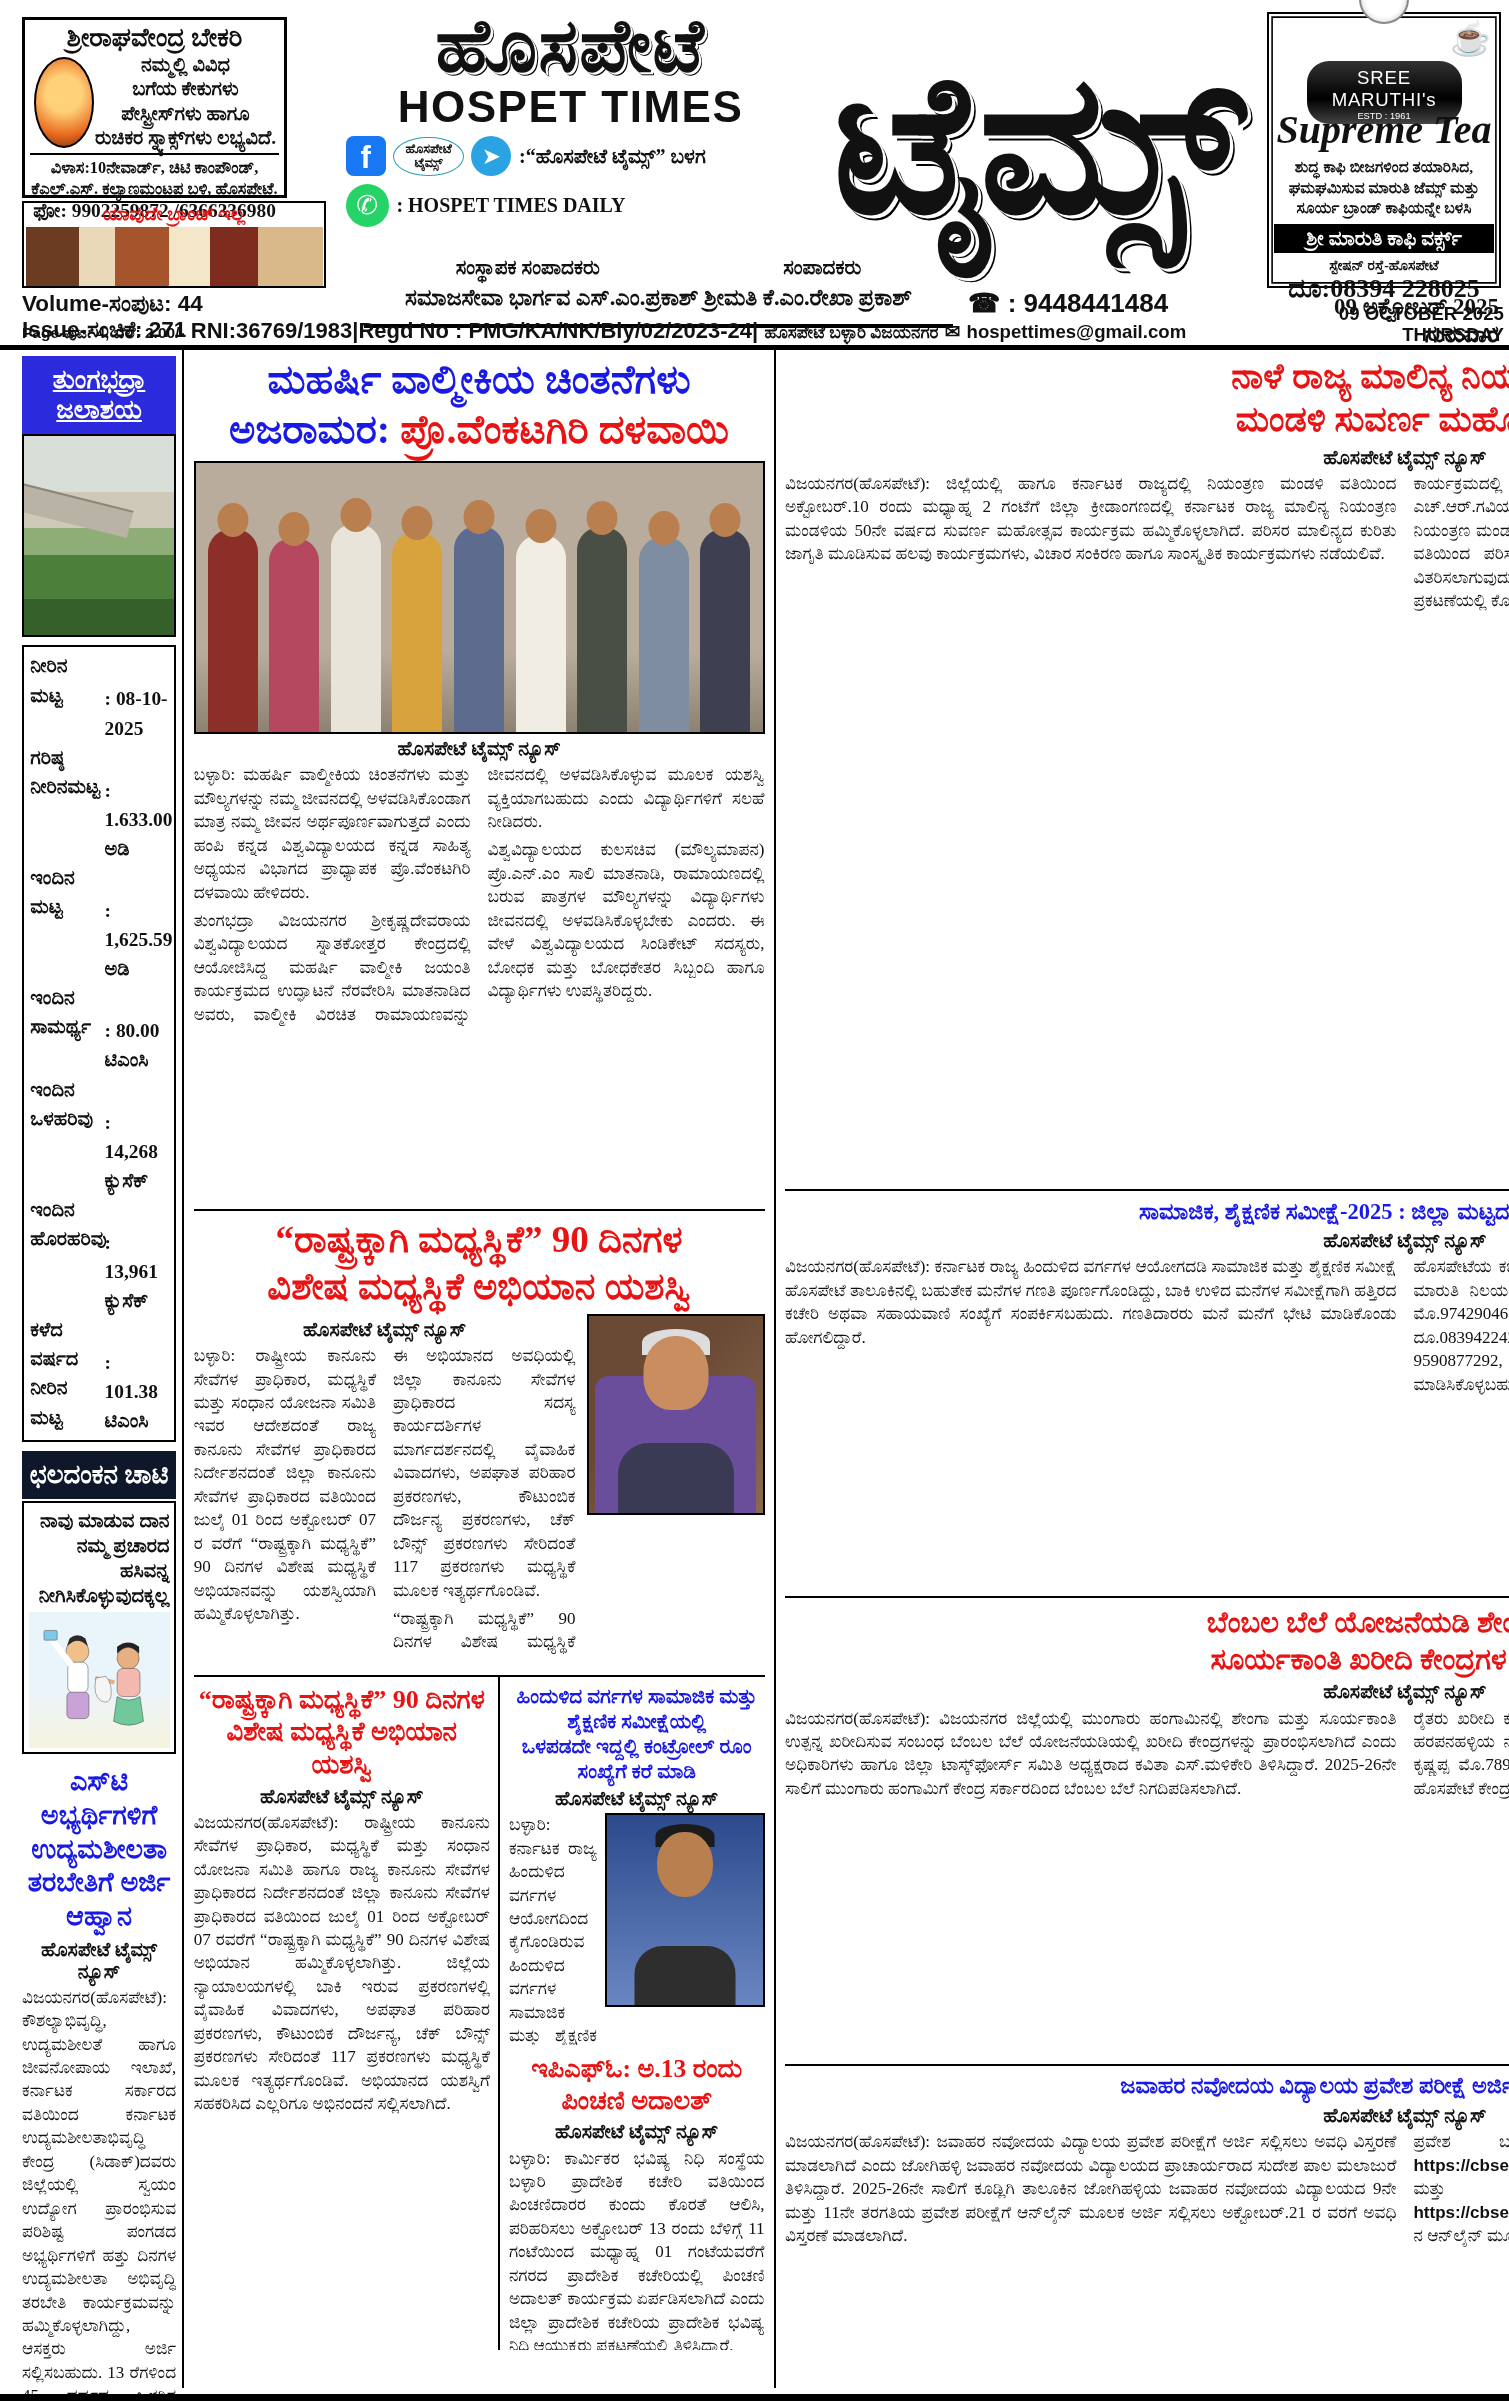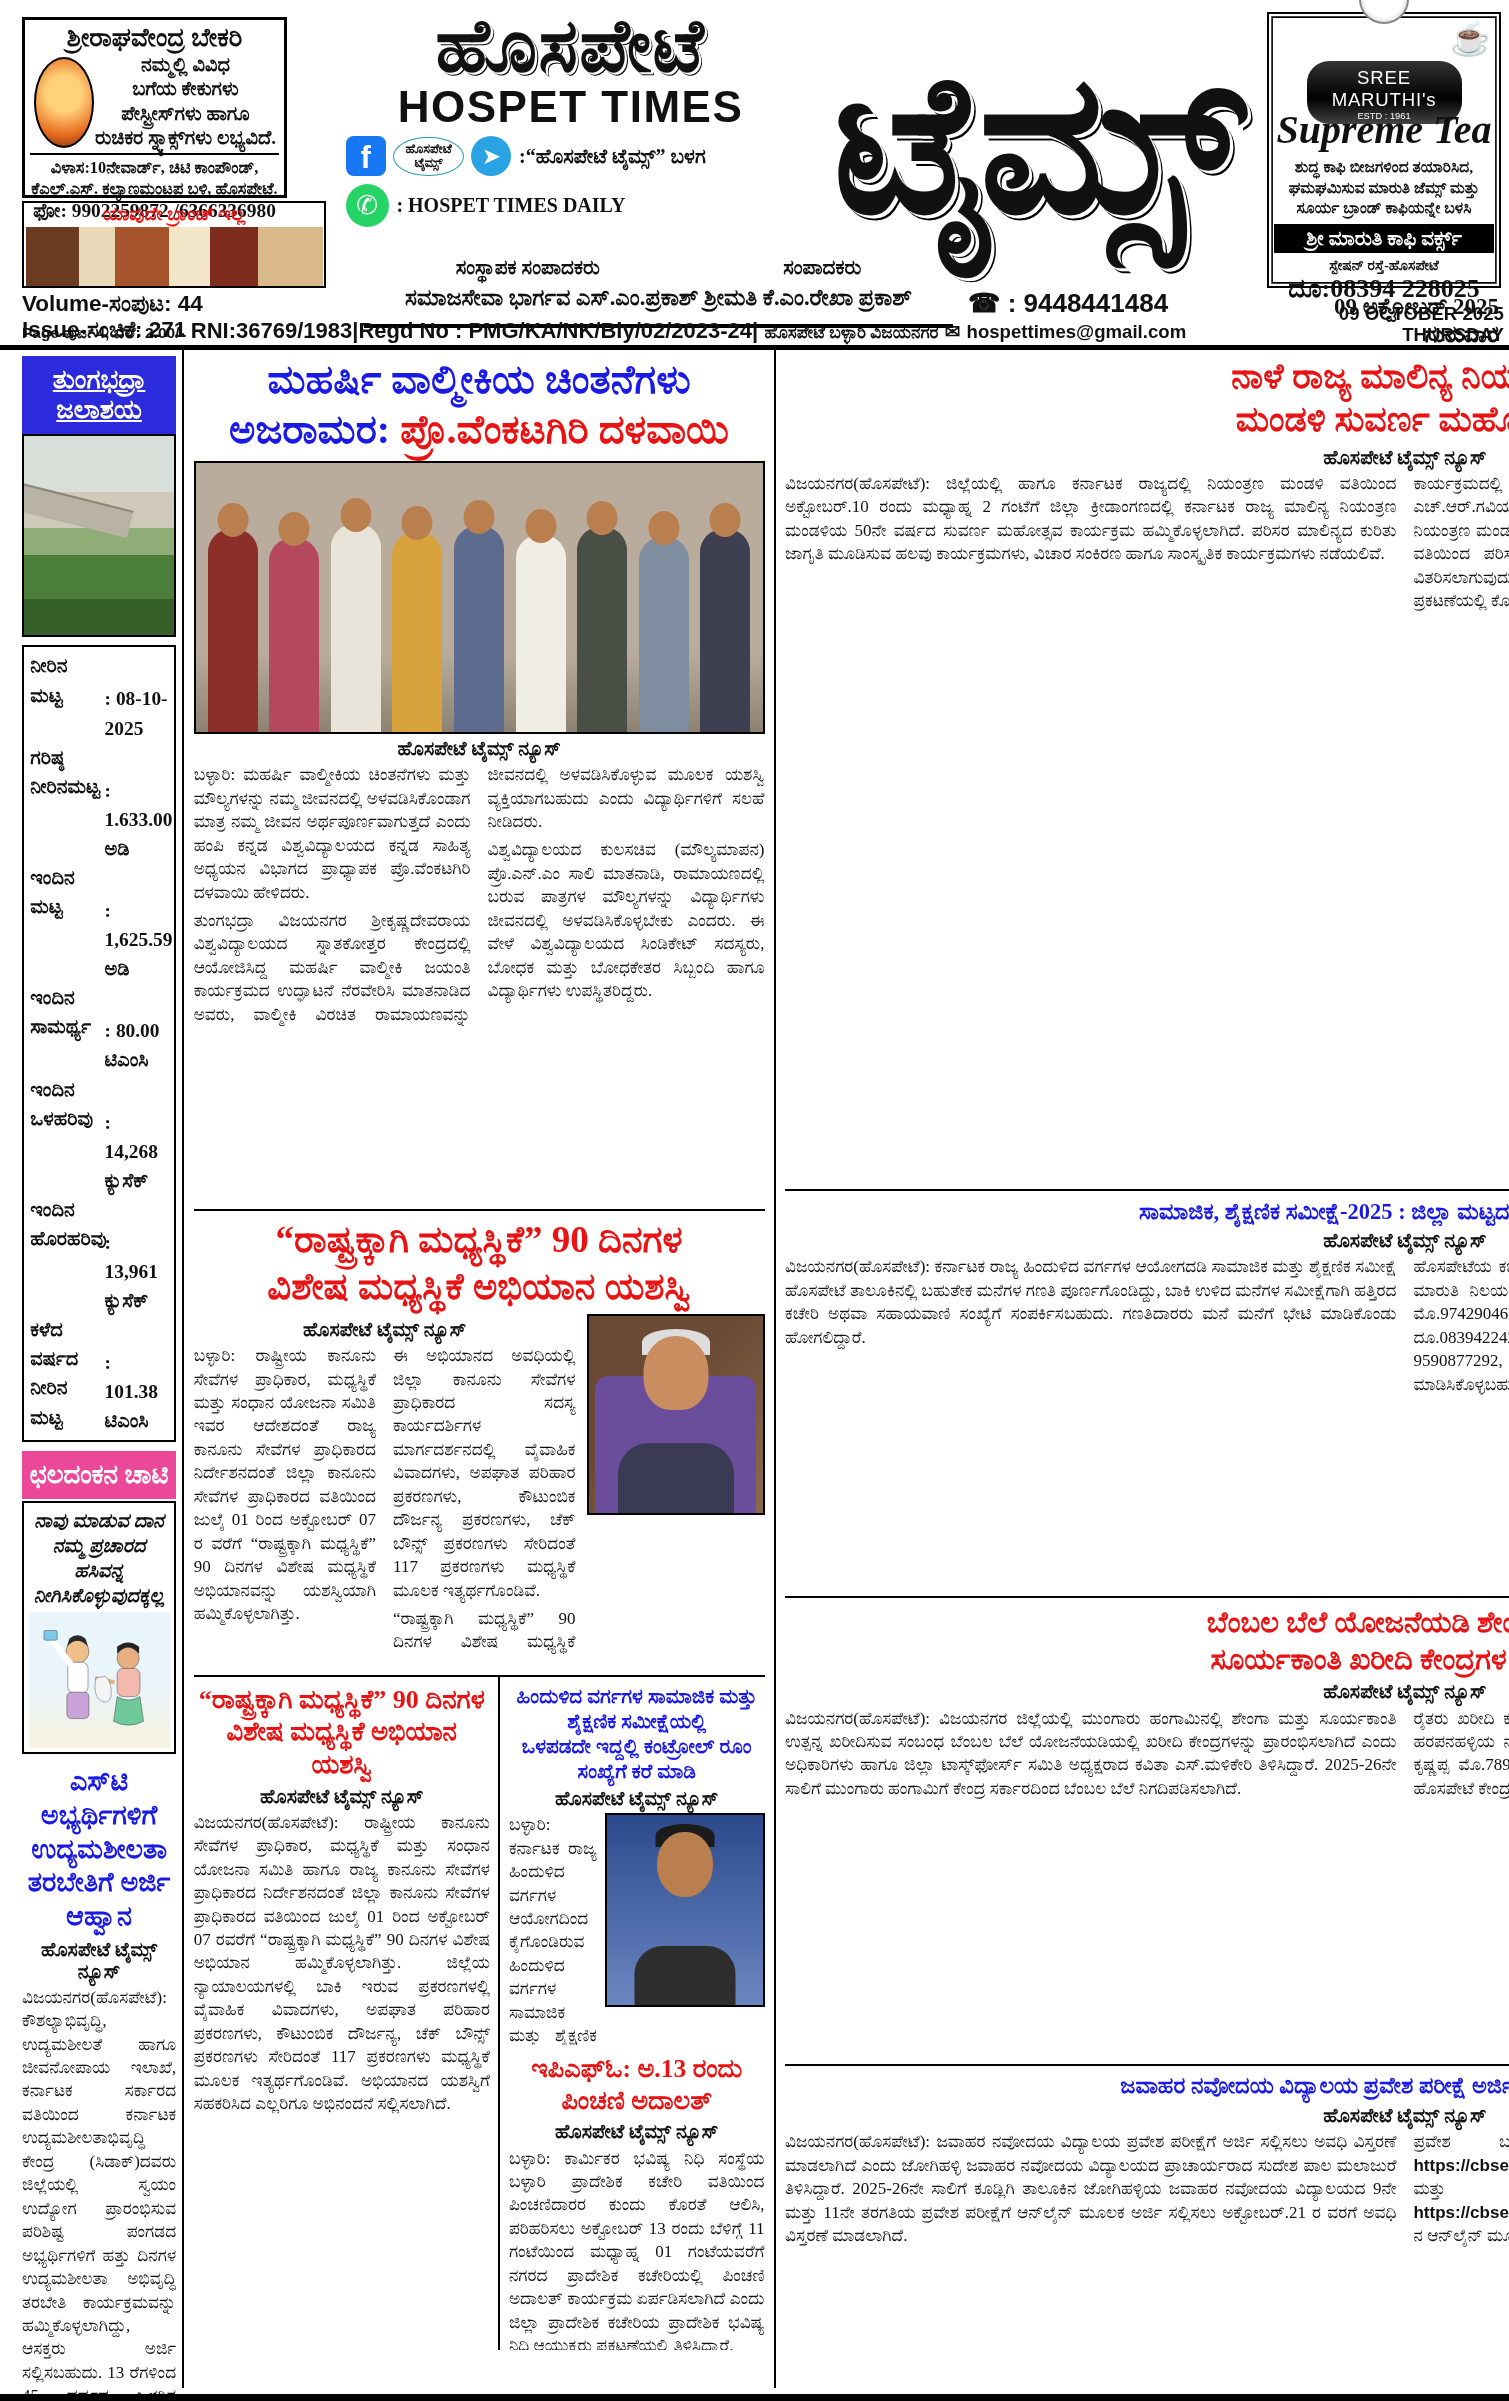--- a/index.html
+++ b/index.html
@@ -55,29 +55,29 @@
   .rni-row .dist { font-size:17px; font-weight:bold; font-family:"Liberation Serif",serif; }
   .rni-row .email { font-size:18.6px; font-weight:900; }
   .date-en { position:absolute; right:6.2px; bottom:0px; text-align:right; font-family:"Liberation Sans",sans-serif; font-size:18.6px; font-weight:900; line-height:1.1; }
   
   .sheet { display:flex; height:2038px; }
   .col-left { width:312px; padding:6.2px 6.2px 0 22px; }
   .col-mid { width:655px; border-left:2.3px solid #000; border-right:2.3px solid #000; padding:4.6px 9.3px 0; }
   .col-right { flex:1; padding:4.6px 9.3px 0 9.3px; }
   .bar { color:#fff; text-align:center; font-weight:bold; font-size:26px; padding:9px 0; }
   .bar.blue { background:#2b2bdd; text-decoration:underline; }
-  .bar.red { background:#ec4899; margin-top:9.3px; }
+  .bar.red { background:#0f172a; margin-top:9.3px; }
   .photo-frame { border:2.3px solid #000; }
   .dam-photo { height:203px; background:linear-gradient(#d8ded8 0 28%, #cfc9ba 28% 46%, #8fae77 46% 60%, #4c7f3a 60% 82%, #35602a 82%); position:relative; overflow:hidden; }
   .dam-wall { position:absolute; left:-8%; top:30%; width:80%; height:14%; background:#b9b3a6; transform:rotate(14deg); border-top:2.3px solid #8d8778; }
   .stats { border:2.3px solid #000; margin-top:7.7px; padding:4.6px 6.2px; }
   .stats .row { display:flex; font-weight:bold; font-size:19.4px; line-height:1.5; }
   .stats .lab { width:54%; }
   .stats .val { width:46%;margin-top:33px; }
-  .cartoon-box { border:2.3px solid #000; margin-top:1.5px; padding:4.6px; text-align:center;font-style:italic; }
+  .cartoon-box { border:2.3px solid #000; margin-top:1.5px; padding:4.6px; text-align:right; }
   .cartoon-cap { font-size:19.4px; font-weight:bold; line-height:1.3; }
   .cartoon-img { height:249px; margin-top:3.1px; background:linear-gradient(#eaf4fb 0 55%, #f7f3df); }
   .headline { text-align:center; font-weight:bold; line-height:1.25; }
   .hl-blue { color:#1a1ae6; }
   .hl-red { color:#e81312; }
   .byline { text-align:center; font-weight:bold; font-size:19.4px; margin:4.6px 0 3.1px; }
   .bodytext { font-size:17px; line-height:1.38; text-align:justify; }
   .bodytext p { margin-bottom:4.6px; }
   .twocol { column-count:2; column-gap:17px; }
   .divider { border-top:2.3px solid #000; margin:7.7px 0 6.2px; }

